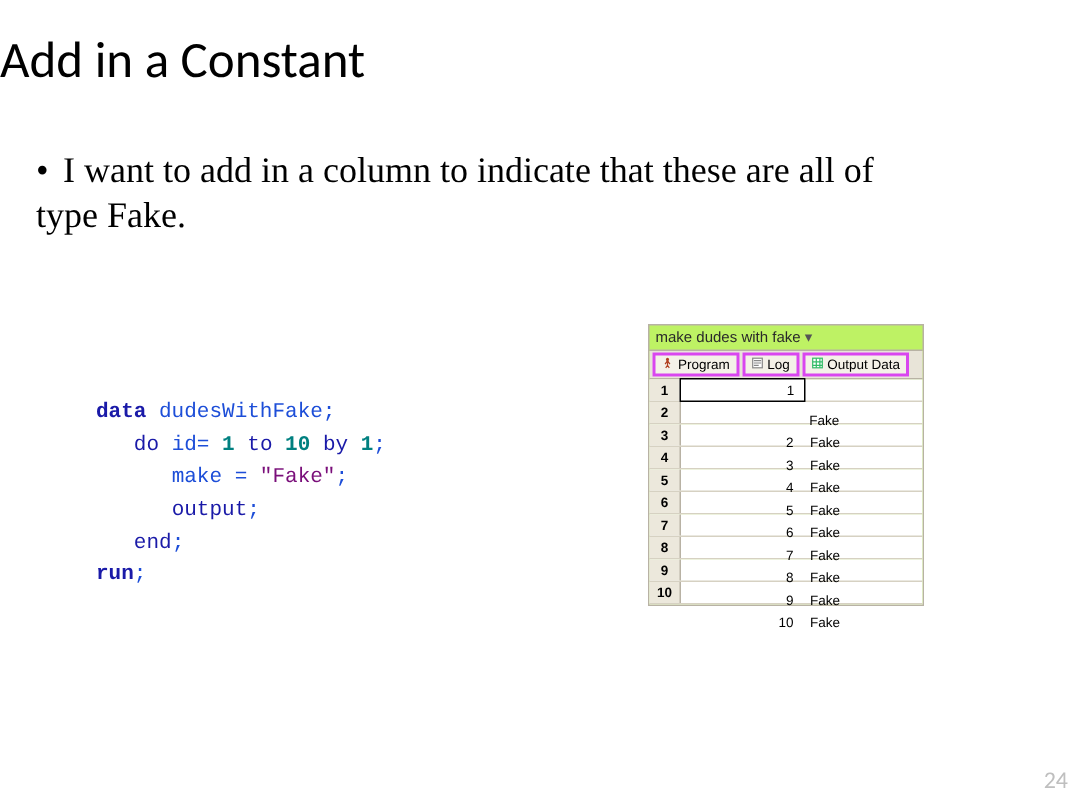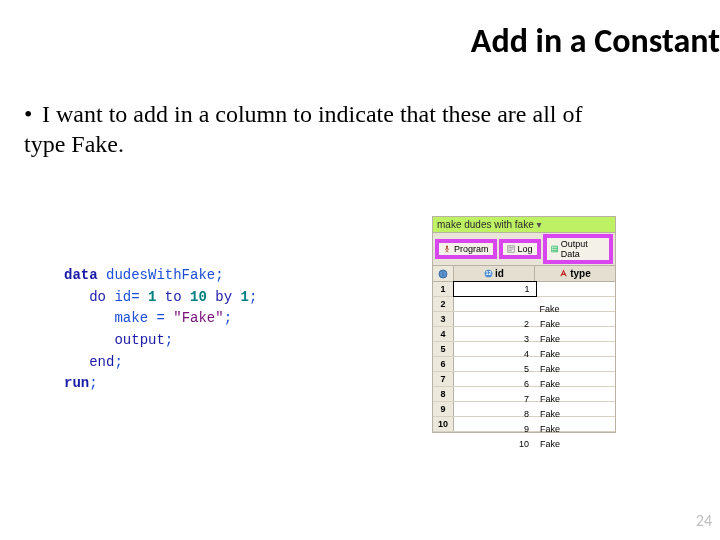--- a/index.html
+++ b/index.html
@@ -8,23 +8,23 @@
     width: 720px;
     height: 540px;
     background: #fff;
     font-family: Calibri, "Segoe UI", Arial, sans-serif;
     color: #000;
     position: relative;
     overflow: hidden;
   }
   .title {
     font-size: 34px;
-    text-align: right;
+    text-align: left;
     margin-top: 20px;
-    font-weight: 700;
+    font-weight: 400;
   }
   .bullet-block {
     margin: 38px 0 0 24px;
     font-size: 24px;
     line-height: 1.25;
     max-width: 580px;
     font-family: Liberation Serif, serif;
   }
   .bullet-block .dot {
     display: inline-block;
@@ -66,24 +66,24 @@
   .tabs {
     display: flex;
     align-items: center;
     gap: 2px;
     padding: 1px 2px;
     background: #e8e4d8;
     border-bottom: 1px solid #b8b2a4;
   }
   .tabs .tab {
     display: flex;
-    align-items: center;
+    align-items: flex-start;
     gap: 3px;
     padding: 1px 4px;
-    border: 4px solid #d946ef;
+    border: 2px solid #d946ef;
     background: #f4f1e8;
     font-size: 9px;
   }
   .tabs .tab .tick { width:8px; height:8px; }
   .toolbar {
     display: flex;
     align-items: center;
     gap: 3px;
     padding: 1px 3px;
     background: #e8e4d8;
@@ -194,39 +194,20 @@
       <svg class="tick" viewBox="0 0 10 10">
           <rect x="1" y="1" width="8" height="8" fill="#fff" stroke="#3b6"></rect>
           <line x1="1" y1="4" x2="9" y2="4" stroke="#3b6"></line>
           <line x1="1" y1="7" x2="9" y2="7" stroke="#3b6"></line>
           <line x1="4" y1="1" x2="4" y2="9" stroke="#3b6"></line>
           <line x1="7" y1="1" x2="7" y2="9" stroke="#3b6"></line>
         </svg>
       <span>Output Data</span>
     </div>
   </div>
-  <div class="headrow">
-    <div class="rowhead">
-      <svg width="10" height="10" viewBox="0 0 10 10">
-          <circle cx="5" cy="5" r="4" fill="#6aa0d8" stroke="#3a6ea8"></circle>
-          <path d="M1 5 H9 M5 1 V9 M2 2.5 Q5 4 8 2.5 M2 7.5 Q5 6 8 7.5" fill="none" stroke="#3a6ea8" stroke-width="0.6"></path>
-        </svg>
-    </div>
-    <div class="col">
-      <svg class="sortic" viewBox="0 0 10 10">
-          <circle cx="5" cy="5" r="4.3" fill="#4a8ed8"></circle>
-          <text x="5" y="7" font-size="6" text-anchor="middle" fill="#fff">12</text>
-        </svg><span>id</span>
-    </div>
-    <div class="col">
-      <svg class="sortic" viewBox="0 0 10 10">
-          <path d="M2 8 L5 2 L8 8 M3 6 H7" fill="none" stroke="#c02020" stroke-width="1.2"></path>
-        </svg><span>type</span>
-    </div>
-  </div>
   <div id="tbody">
       <div class="drow first">
         <div class="rowhead">1</div>
         <div class="cell id">1</div>
         <div class="cell type">Fake</div>
       </div>
       <div class="drow">
         <div class="rowhead">2</div>
         <div class="cell id">2</div>
         <div class="cell type">Fake</div>

